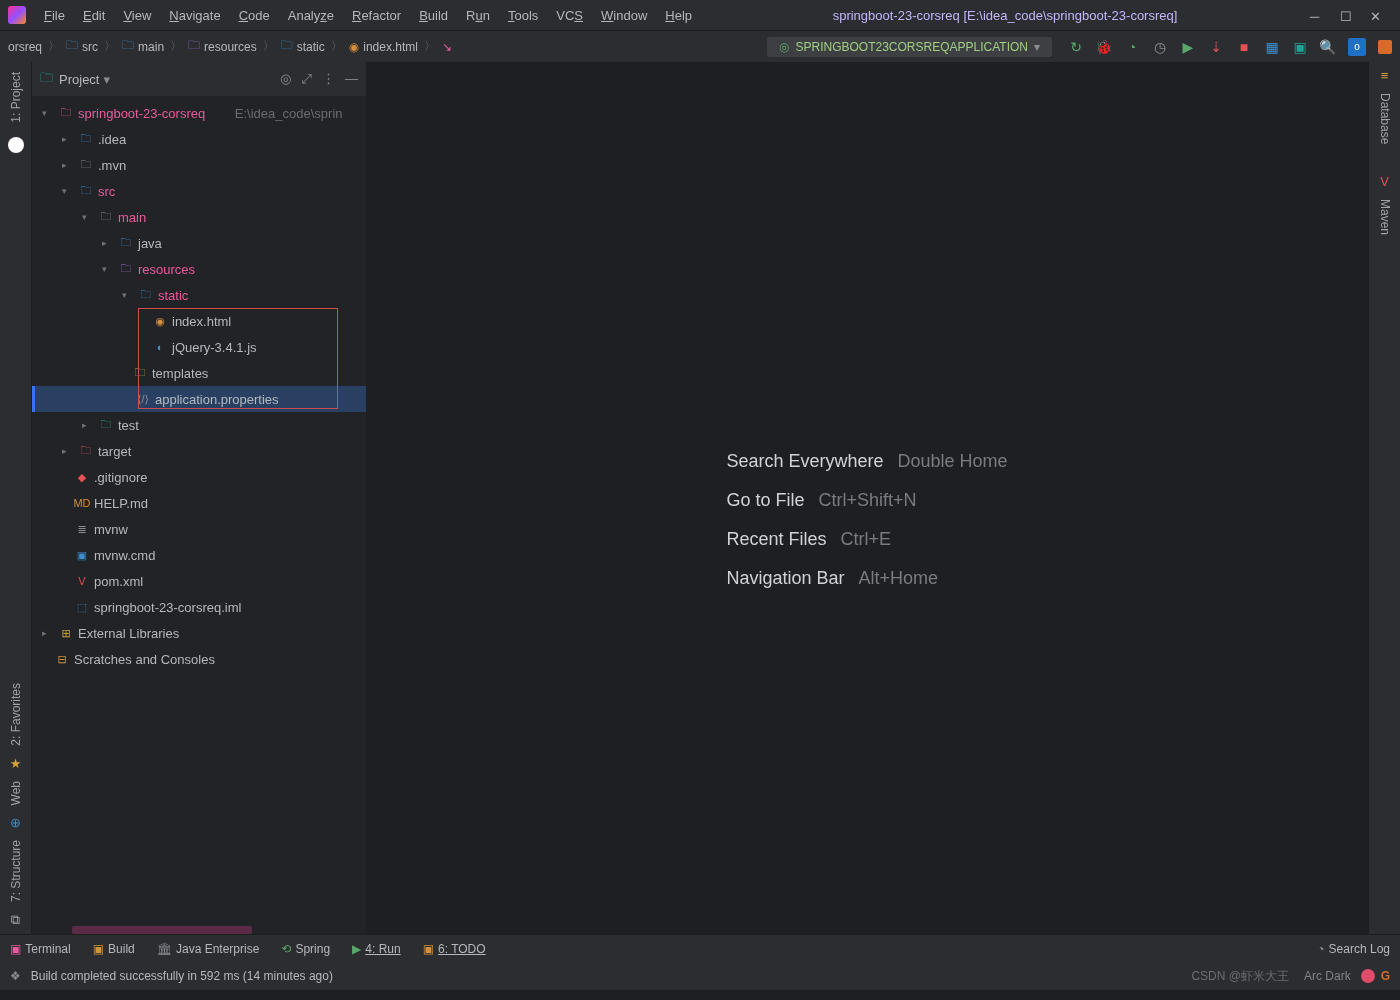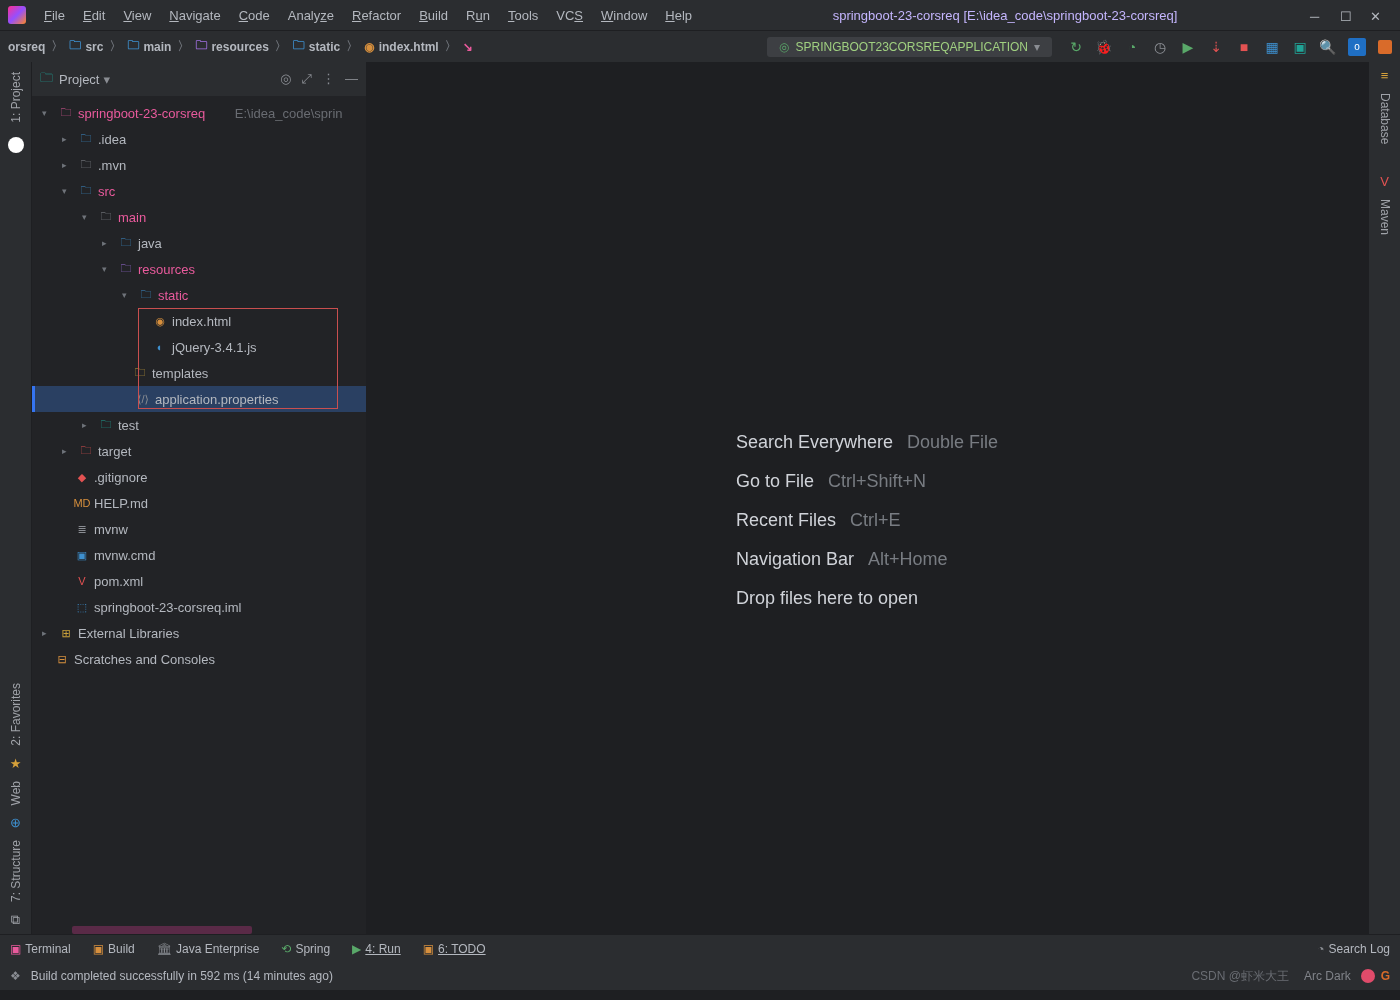--- a/index.html
+++ b/index.html
@@ -8,21 +8,21 @@
 .titlebar { height: 30px; background: #2b2d30; display: flex; align-items: center; padding: 0 8px; }
 .titlebar .logo { width: 18px; height: 18px; margin-right: 10px; background: linear-gradient(135deg,#fe2f92,#9450ff 50%,#fd8724); border-radius: 3px; }
 .menu { display: flex; gap: 2px; }
 .menu-item { padding: 4px 8px; cursor: pointer; }
 .menu-item u { text-decoration: underline; }
 .title-center { flex: 1; text-align: center; color: #c4b5fd; overflow: hidden; white-space: nowrap; }
 .win-btns { display: flex; gap: 18px; align-items: center; margin-right: 10px; }
 .win-btn { width: 12px; height: 12px; display: inline-block; }
 
 .navbar { height: 32px; background: #2b2d30; border-top: 1px solid #1e1f22; display: flex; align-items: center; padding: 0 8px; gap: 6px; font-size: 12px; }
-.bc { display: flex; align-items: center; gap: 6px; color: #b4b8bf; font-weight: bold; }
+.bc { display: flex; align-items: center; gap: 6px; color: #b4b8bf; }
 .bc-sep { color: #6f737a; }
 .bc-item { display: flex; align-items: center; gap: 4px; }
 .nav-spacer { flex: 1; }
 .run-config { background: #3d3f43; padding: 3px 12px; border-radius: 3px; display: flex; align-items: center; gap: 6px; color: #a0d080; }
 .tb-icons { display: flex; gap: 12px; align-items: center; margin-left: 10px; }
 .tb-ico { width: 16px; height: 16px; display: flex; align-items: center; justify-content: center; font-size: 14px; }
 
 .main { display: flex; height: 872px; }
 .left-gutter { width: 32px; background: #2b2d30; display: flex; flex-direction: column; align-items: center; border-right: 1px solid #1e1f22; }
 .gutter-tab { writing-mode: vertical-rl; transform: rotate(180deg); padding: 10px 4px; font-size: 12px; color: #a0a3a9; display: flex; align-items: center; gap: 4px; }
@@ -270,36 +270,33 @@
         </div>
       <div class="hl-box" style="top:212px;left:106px;width:200px;height:101px;"></div>
     </div>
     <div class="scrollthumb"></div>
   </div>
 
   <div class="editor">
     <div class="hints">
       <div class="hint-row">
           <span class="hint-label">Search Everywhere</span>
-          <span class="hint-key">Double File</span>
+          <span class="hint-key">Double Home</span>
         </div>
       <div class="hint-row">
           <span class="hint-label">Go to File</span>
           <span class="hint-key">Ctrl+Shift+N</span>
         </div>
       <div class="hint-row">
           <span class="hint-label">Recent Files</span>
           <span class="hint-key">Ctrl+E</span>
         </div>
       <div class="hint-row">
           <span class="hint-label">Navigation Bar</span>
           <span class="hint-key">Alt+Home</span>
-        </div>
-      <div class="hint-row">
-          <span class="hint-label">Drop files here to open</span>
         </div>
     </div>
   </div>
 
   <div class="right-gutter">
     <div style="color:#d6a13a;margin-top:6px;">≡</div>
     <div class="gutter-tab" style="writing-mode:vertical-rl;transform:none;">Database</div>
     <div style="height:20px;"></div>
     <div style="color:#e35252;">V</div>
     <div class="gutter-tab" style="writing-mode:vertical-rl;transform:none;">Maven</div>

